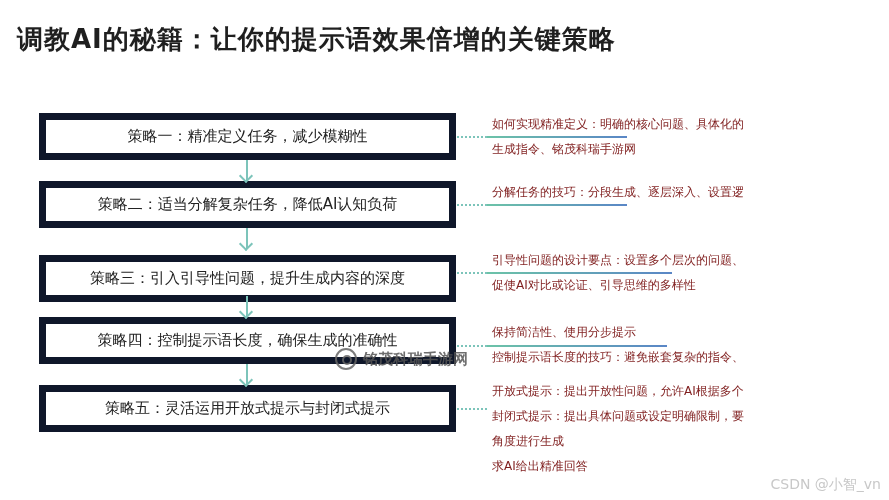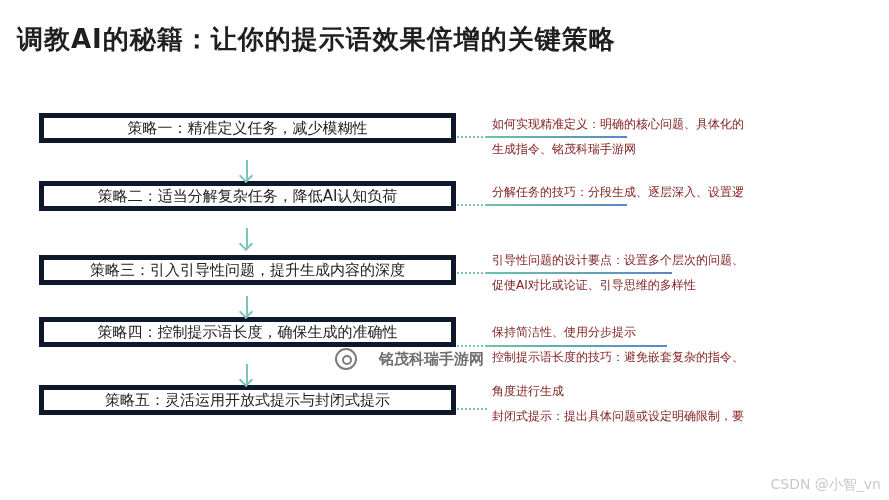--- a/index.html
+++ b/index.html
@@ -6,22 +6,22 @@
     html, body { width: 889px; height: 500px; background: #ffffff; overflow: hidden; }
     body { position: relative; font-family: "DejaVu Sans", "Liberation Sans", sans-serif; color: #222; }
 
     .title {
       position: absolute; left: 17px; top: 22px;
       font-size: 26px; font-weight: bold; letter-spacing: 1px; color: #1f1f1f;
       white-space: nowrap;
     }
 
     .box {
-      position: absolute; left: 39px; width: 417px; height: 30px;
-      border: 5px solid #0f172a; background: #fff;
+      position: absolute; left: 39px; width: 417px; height: 47px;
+      border: 7px solid #0f172a; background: #fff;
       display: flex; align-items: center; justify-content: center;
       font-size: 15px; color: #222; white-space: nowrap;
     }
 
     .arrow {
       position: absolute; left: 246px; width: 2px; background: #7cc4ba;
     }
     .arrow::after {
       content: ""; position: absolute; left: -5px; bottom: 0;
       width: 8px; height: 8px;
@@ -40,21 +40,21 @@
     }
 
     .note {
       position: absolute; left: 492px; width: 370px;
       font-size: 12px; line-height: 25px; color: #7f1d1d;
     }
     .note p { margin: 0; }
 
     .watermark {
       position: absolute; left: 335px; top: 348px;
-      display: flex; align-items: center; gap: 22px;
+      display: flex; align-items: center; gap: 6px;
       color: #555; font-size: 15px; font-weight: bold; opacity: 0.85;
     }
     .wm-icon {
       width: 22px; height: 22px; border: 2px solid #666; border-radius: 50%;
       position: relative;
     }
     .wm-icon::after {
       content: ""; position: absolute; left: 5px; top: 5px; width: 6px; height: 6px;
       border: 2px solid #666; border-radius: 50%;
     }
@@ -113,22 +113,24 @@
 </div>
 <div class="note" style="top:248px;">
   <p>引导性问题的设计要点：设置多个层次的问题、</p>
   <p>促使AI对比或论证、引导思维的多样性</p>
 </div>
 <div class="note" style="top:320px;">
   <p>保持简洁性、使用分步提示</p>
   <p>控制提示语长度的技巧：避免嵌套复杂的指令、</p>
 </div>
 <div class="note" style="top:379px;">
+  <p>开放式提示：提出开放性问题，允许AI根据多个</p>
+  <p>封闭式提示：提出具体问题或设定明确限制，要</p>
   <p>角度进行生成</p>
-  <p>封闭式提示：提出具体问题或设定明确限制，要</p>
+  <p>求AI给出精准回答</p>
 </div>
 
 <div class="watermark">
   <span class="wm-icon"></span>
   <span>铭茂科瑞手游网</span>
 </div>
 
 <div class="credit">CSDN @小智_vn</div>
 
 </body></html>

